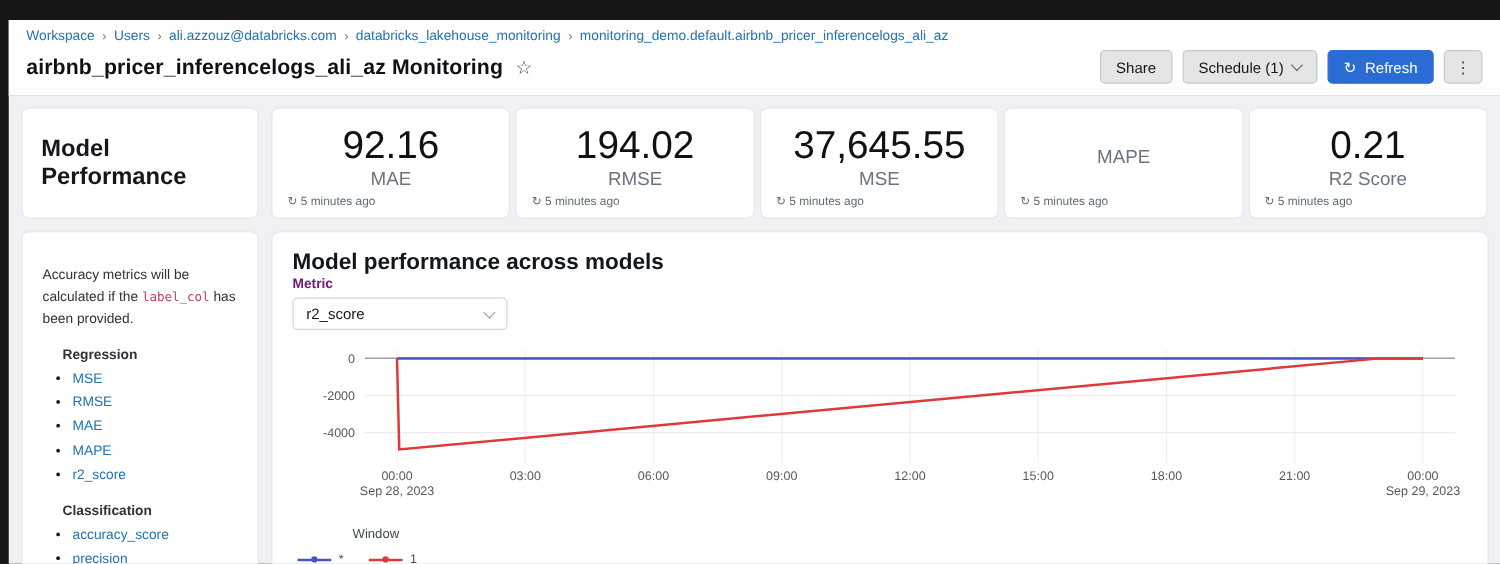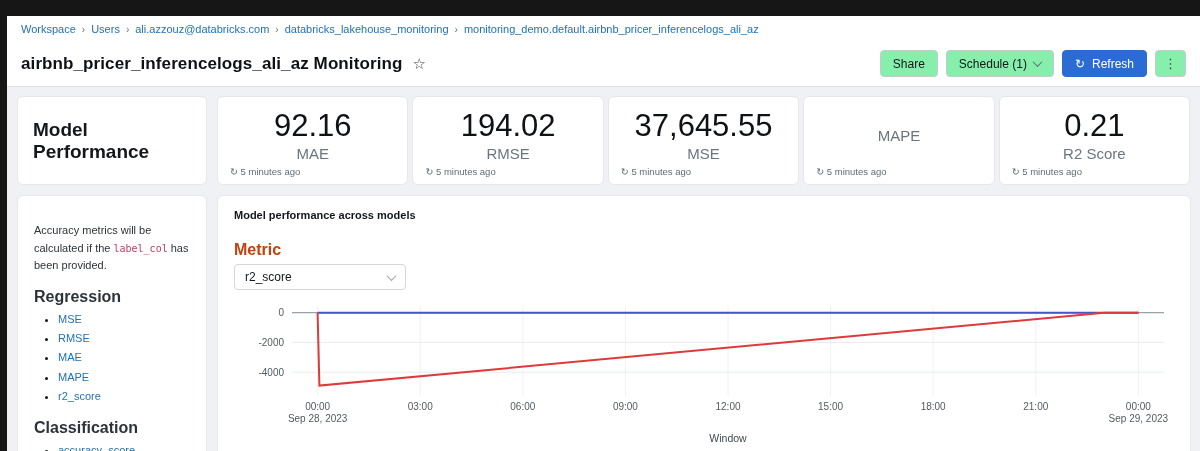--- a/index.html
+++ b/index.html
@@ -5,25 +5,25 @@
   * { box-sizing: border-box; }
   body { margin:0; background:#111; font-family:"Liberation Sans", sans-serif; }
   .screen { position:relative; width:1200px; height:451px; background:#161616; overflow:hidden; }
   .page { position:absolute; left:7px; top:16px; width:1193px; height:447px; background:#f0f1f5; display:flex; flex-direction:column; }
 
   
   header { background:#fff; padding:7px 14px 9px; border-bottom:1px solid #dfe2e6; }
   .breadcrumb { font-size:11px; display:flex; align-items:center; flex-wrap:nowrap; }
   .crumb { color:#2272b4; cursor:pointer; white-space:nowrap; }
   .crumb-sep { color:#6b7580; margin:0 6px; font-size:10px; }
-  .title-row { display:flex; align-items:center; margin-top:15px; }
+  .title-row { display:flex; align-items:center; margin-top:5px; }
   h1 { font-size:17px; margin:0; color:#0e1116; font-weight:700; letter-spacing:.1px; }
   .star { margin-left:10px; color:#40484f; font-size:15px; cursor:pointer; }
   .actions { margin-left:auto; display:flex; gap:8px; align-items:center; }
-  .btn { height:27px; padding:0 12px; border:1px solid #c4cad1; border-radius:4px; background:#86efac;
+  .btn { height:27px; padding:0 12px; border:1px solid #c4cad1; border-radius:4px; background:#e5e5e5;
          font-size:12px; color:#11171c; display:inline-flex; align-items:center; gap:7px;
          font-family:inherit; cursor:pointer; }
   .btn.primary { background:#2b6cd4; border-color:#2b6cd4; color:#fff; }
   .btn.kebab { padding:0 8px; color:#40484f; font-size:13px; }
   .chev { width:7px; height:7px; border-right:1.5px solid #5f6c75; border-bottom:1.5px solid #5f6c75;
           transform:rotate(45deg) translate(-1px,-1px); display:inline-block; }
   .btn.primary .ricon { color:#fff; font-size:12px; }
 
   
   main { padding:9px 10px 0; flex:1; display:flex; flex-direction:column; }
@@ -36,34 +36,34 @@
             justify-content:center; padding-bottom:12px; }
   .mval { font-size:31px; color:#0e1116; }
   .mlabel { font-size:15px; color:#6b7580; margin-top:1px; }
   .updated { font-size:9.5px; color:#5f6c75; }
   .metric .updated { position:absolute; left:12px; bottom:7px; }
 
   .row2 { display:flex; gap:10px; margin-top:10px; align-items:flex-start; }
   .sidebar { width:190px; flex:none; padding:26px 16px 16px; height:270px; }
   .desc { font-size:11px; color:#2d333a; line-height:1.6; margin:0; }
   .code { color:#bf4062; font-family:"DejaVu Sans Mono", monospace; font-size:10px;margin-top:16px; }
-  .group-heading { font-weight:700; font-size:16px; color:#2d333a; margin:13px 0 4px; }
+  .group-heading { font-weight:700; font-size:11px; color:#2d333a; margin:13px 16px 4px; }
   .sidebar ul { margin:0; padding-left:24px; }
   .sidebar li { font-size:11px; line-height:1.75; color:#11171c; }
   .slink { color:#2272b4; cursor:pointer; }
 
   .chart-card { flex:1; height:276px; padding:13px 16px 8px; }
-  .chart-title { font-size:11px; font-weight:700; color:#11171c; margin:0; }
-  .metric-label { font-size:16px; font-weight:700; color:#c2410c; display:block; margin-top:20px; }
+  .chart-title { font-size:18px; font-weight:700; color:#11171c; margin:0; }
+  .metric-label { font-size:11px; font-weight:700; color:#701a75; display:block; margin-top:1px; }
   .select { width:172px; height:26px; border:1px solid #d3d8de; border-radius:4px; margin-top:5px;
             display:flex; align-items:center; justify-content:space-between; padding:0 10px;
             font-size:12px; color:#11171c; background:#fff; cursor:pointer; }
   .select .chev { border-color:#9aa1a9; }
   #chart { margin-top:10px; }
-  .xlabel { text-align:center; font-size:10.5px; color:#3f4a53; padding-left:48px; margin-top:4px; }
+  .xlabel { font-size:10.5px; color:#3f4a53; padding-left:48px; margin-top:18px; }
   .legend { display:flex; gap:20px; align-items:center; margin-top:9px; padding-left:4px; }
   .legend-item { display:flex; align-items:center; gap:6px; cursor:pointer; }
   .swatch { position:relative; width:27px; height:2px; }
   .swatch::after { content:""; position:absolute; left:11px; top:-1.5px; width:5px; height:5px;
                    border-radius:50%; background:inherit; }
   .legend-label { font-size:10px; color:#44505a; }
   .chart-card .updated { margin-top:14px; font-size:10px;text-align:center; }
 </style>
 </head>
 <body>

